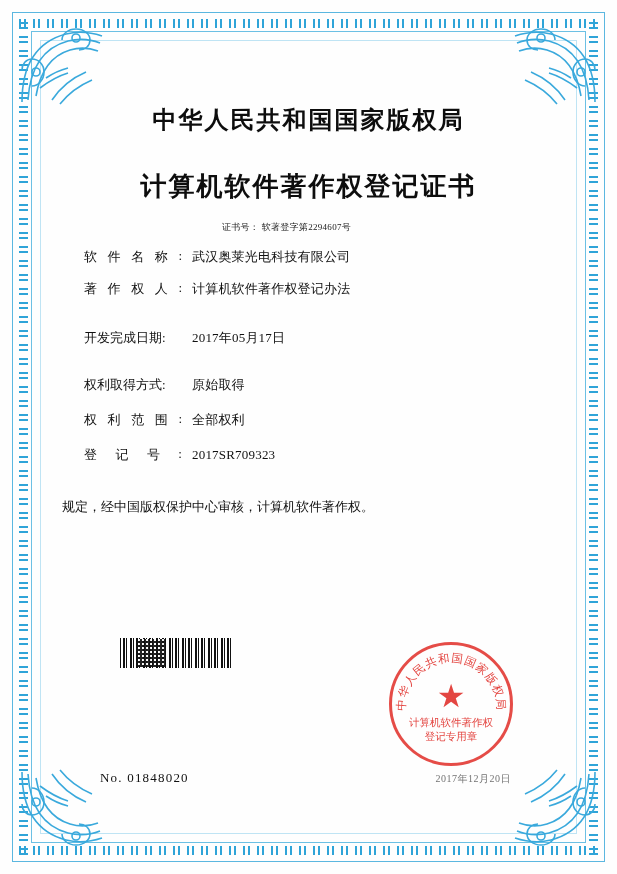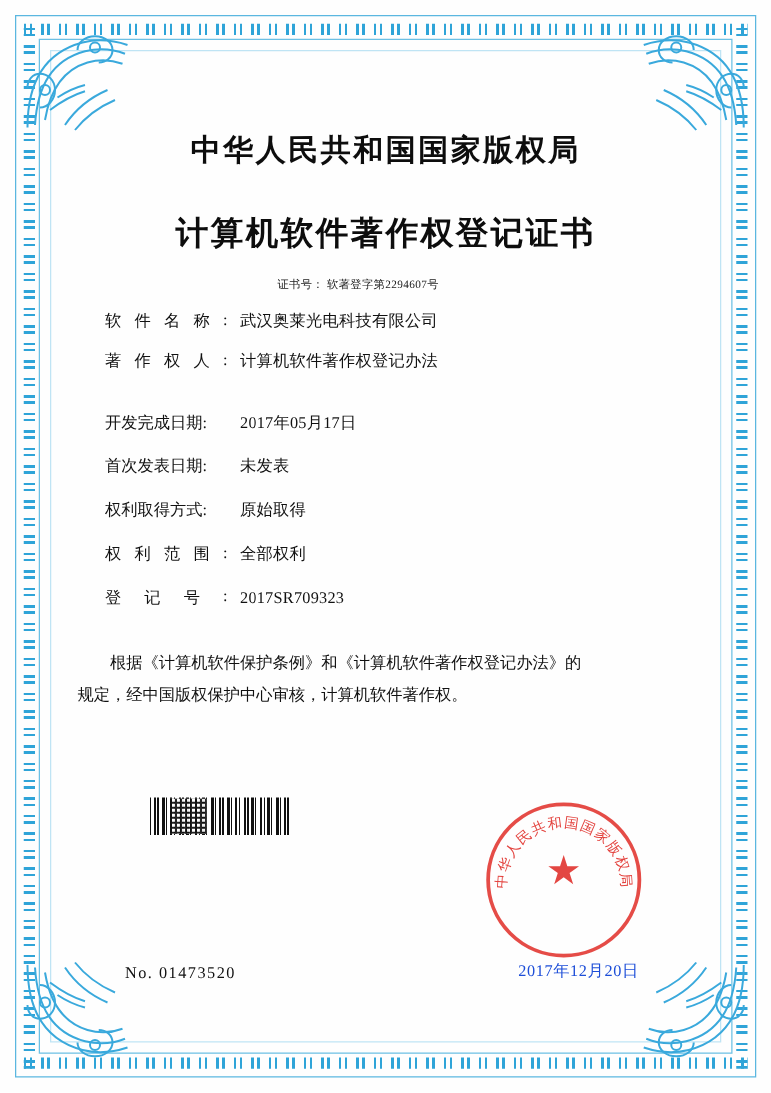--- a/index.html
+++ b/index.html
@@ -209,23 +209,23 @@
     bottom: 22px;
     font-size: 13px;
     letter-spacing: 1.2px;
     color: #111;
   }
 
   .issue-date {
     position: absolute;
     right: 54px;
     bottom: 22px;
-    font-size: 13px;
+    font-size: 10px;
     letter-spacing: 0.5px;
-    color: #1d4ed8;
+    color: #737373;
     margin-left: 29px;
   }
 
   
   .seal {
     position: absolute;
     right: 52px;
     bottom: 42px;
     width: 124px;
     height: 124px;
@@ -390,24 +390,20 @@
 
       <div class="gap-b"></div>
 
       <div class="field-row">
         <div class="field-label">开发完成日期:</div>
         <div class="field-value">2017年05月17日</div>
       </div>
 
       <div class="gap-a"></div>
 
-      <div class="field-row">
-        <div class="field-label">首次发表日期:</div>
-        <div class="field-value">未发表</div>
-      </div>
 
       <div class="gap-a"></div>
 
       <div class="field-row">
         <div class="field-label">权利取得方式:</div>
         <div class="field-value">原始取得</div>
       </div>
 
       <div class="gap-a"></div>
 
@@ -430,41 +426,44 @@
           <span>记</span>
           <span>号</span>
           <span>:</span>
         </div>
         <div class="field-value">2017SR709323</div>
       </div>
 
     </div>
 
     <div class="statement">
-      <p class="indent">根据《计算机软件保护条例》和《计算机软件著作权登记办法》的</p>
       <p>规定，经中国版权保护中心审核，计算机软件著作权。</p>
     </div>
 
     <div class="bottom">
       <div class="barcode"></div>
       <div class="qr"></div>
 
-      <div class="serial">No. 01473520</div>
+      <div class="serial">No. 01848020</div>
       <div class="issue-date">2017年12月20日</div>
 
       <div class="seal">
         <div class="seal-ring"></div>
         <div class="seal-arc">
           <svg viewBox="0 0 124 124" xmlns="http://www.w3.org/2000/svg">
             <defs>
               <path id="arcpath" d="M 16 66 A 46 46 0 0 1 108 66"></path>
             </defs>
             <text>
               <textPath href="#arcpath" startOffset="50%" text-anchor="middle">中华人民共和国国家版权局</textPath>
             </text>
           </svg>
         </div>
         <div class="seal-star">★</div>
+        <div class="seal-bottom-text">
+          <div>计算机软件著作权</div>
+          <div>登记专用章</div>
+        </div>
       </div>
     </div>
 
   </div>
 </div>
 
 </body></html>

